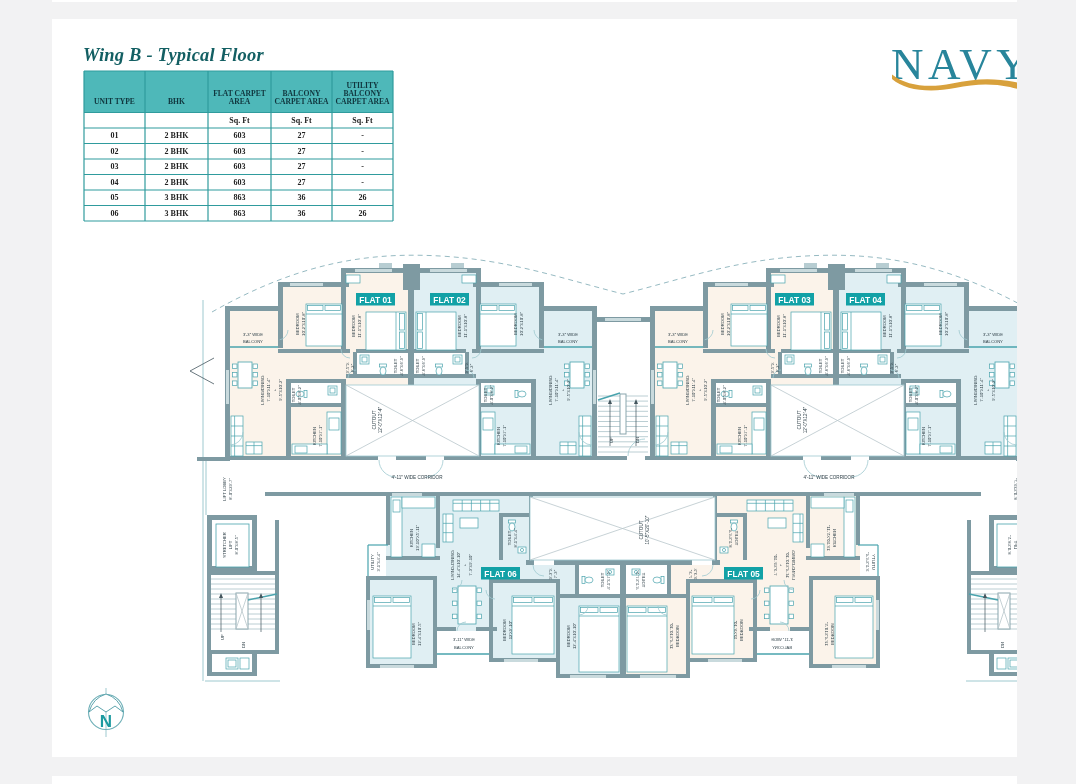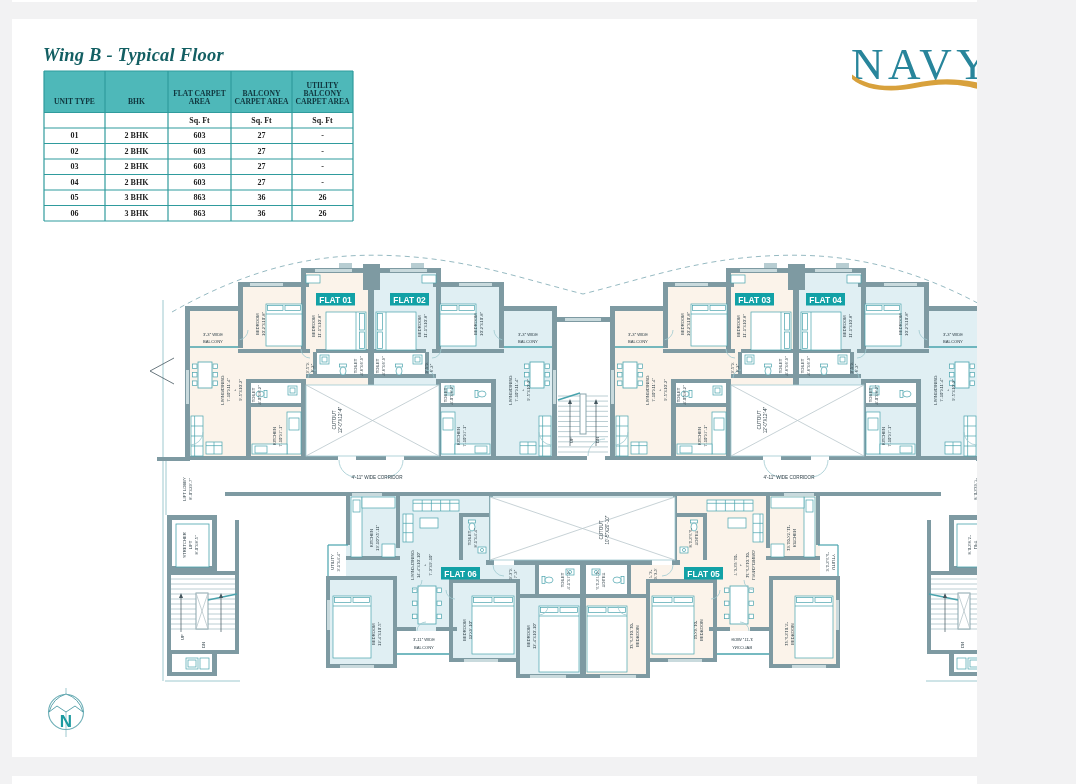--- a/index.html
+++ b/index.html
@@ -1,15 +1,15 @@
 <!DOCTYPE html>
 <html><head><meta charset="utf-8"><title>Wing B - Typical Floor</title>
 <style>
 html,body{margin:0;padding:0;background:#f2f2f3;}
-#page{position:relative;width:977px;height:784px;overflow:hidden;}
+#page{position:relative;width:977px;height:784px;overflow:hidden;margin-left:40px;}
 svg{display:block;}
 </style></head>
 <body>
 <div id="page">
 <svg width="1076" height="784" viewBox="0 0 1076 784">
 <defs>
 <g id="blockL">
           <path d="M190,311 H238 V287 H301 V273 H368 V456 H190 Z" fill="#fbf3ea"></path>
           <path d="M552,311 H504 V287 H441 V273 H374 V456 H552 Z" fill="#e0eff3"></path>
           <rect x="313" y="352" width="56" height="26" fill="#fff"></rect>

